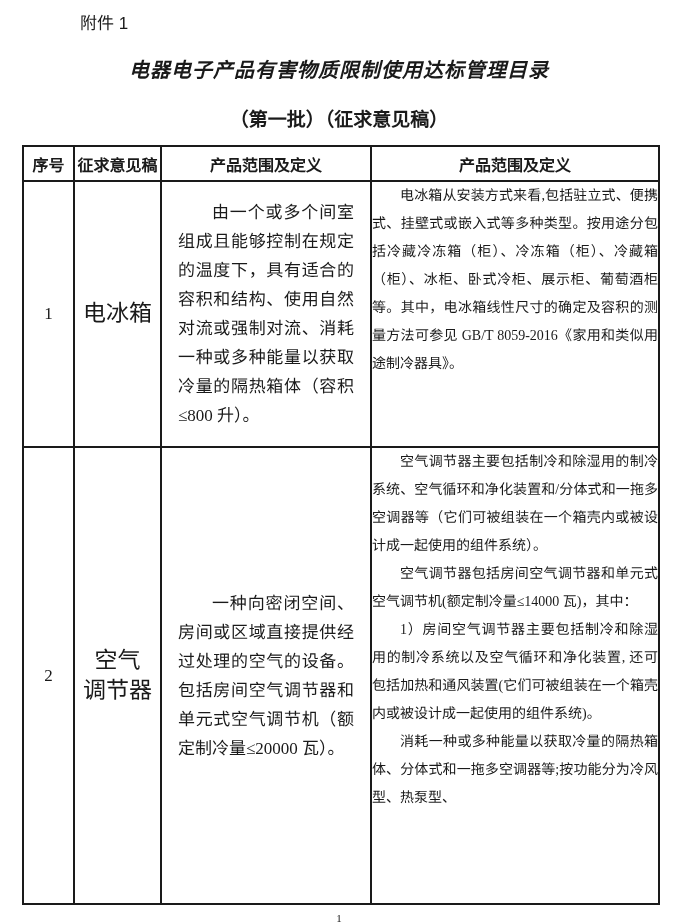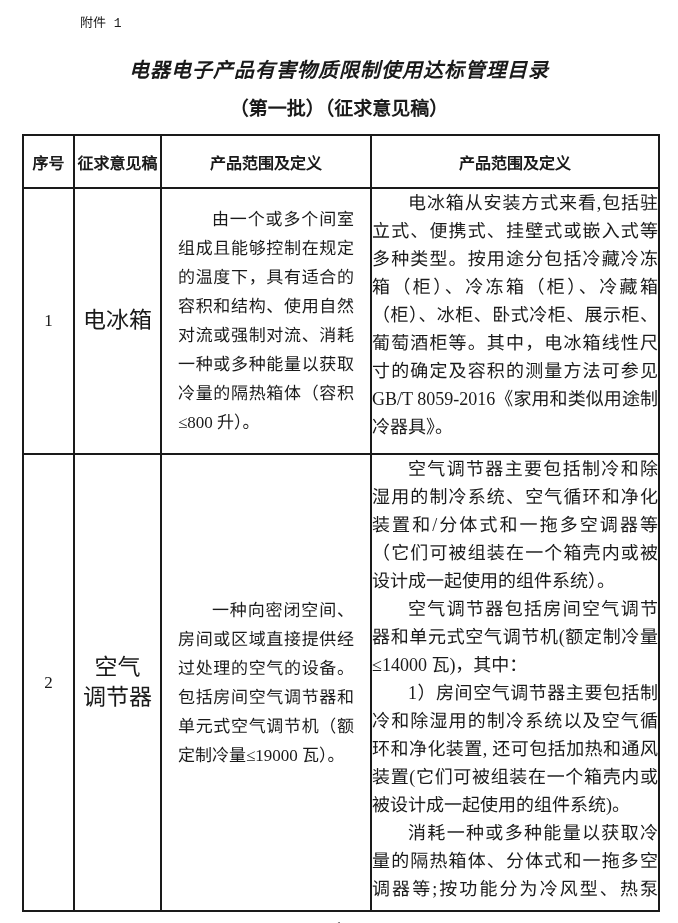--- a/index.html
+++ b/index.html
@@ -12,57 +12,57 @@
     width: 678px;
     height: 923px;
     overflow: hidden;
     font-family: "Liberation Serif", "DejaVu Serif", serif;
     position: relative;
   }
   .doc-page { width: 678px; height: 923px; }
 
   .attachment-label {
     margin: 14px 0 0 80px;
-    font-family: Liberation Mono, monospace;
-    font-size: 13px;
+    font-family: Liberation Sans, sans-serif;
+    font-size: 17px;
     line-height: 20px;
   }
   .doc-title {
     margin-top: 24px;
     text-align: center;
     font-family: "Liberation Sans", "DejaVu Sans", sans-serif;
     font-weight: bold;
     font-size: 20px;
     line-height: 24px;
     letter-spacing: 1px;
     font-style: italic;
   }
   .doc-subtitle {
-    margin-top: 16px;
+    margin-top: 27px;
     text-align: center;
     font-family: "Liberation Sans", "DejaVu Sans", sans-serif;
     font-weight: bold;
     font-size: 19px;
     line-height: 22px;
   }
 
   table.catalog {
     margin: 14px 0 0 22px;
     width: 636px;
     border-collapse: collapse;
     table-layout: fixed;
   }
   table.catalog th,
   table.catalog td {
     border: 2px solid #1a1a1a;
     padding: 0;
     box-sizing: border-box;
   }
   table.catalog th {
-    height: 53px;
+    height: 35px;
     font-family: "Liberation Sans", "DejaVu Sans", sans-serif;
     font-weight: bold;
     font-size: 16px;
     text-align: center;
     vertical-align: middle;
   }
   col.c-index { width: 51px; }
   col.c-name  { width: 87px; }
   col.c-def   { width: 210px; }
   col.c-scope { width: 288px; }
@@ -84,21 +84,21 @@
     font-size: 17px;
     line-height: 29px;
     text-align: justify;
     text-justify: inter-character;
   }
   td.cell-def .para { text-indent: 2em; margin: 16px; }
 
   td.cell-scope {
     vertical-align: top;
     padding: 2px 8px 0 9px;
-    font-size: 18px;
+    font-size: 14px;
     line-height: 28px;
     text-align: justify;
     text-justify: inter-character;
   }
   td.cell-scope .para { text-indent: 2em; margin: 0; }
 
   tr.row-1 { height: 260px; }
   tr.row-2 { height: 457px; }
 
   .clip-r1 { max-height: 252px; overflow: hidden; }
@@ -152,21 +152,21 @@
           </div>
         </td>
       </tr>
       <tr class="row-2">
         <td class="cell-index">2</td>
         <td class="cell-name">
           <div>空气</div>
           <div>调节器</div>
         </td>
         <td class="cell-def">
-          <p class="para">一种向密闭空间、房间或区域直接提供经过处理的空气的设备。包括房间空气调节器和单元式空气调节机（额定制冷量≤19000 瓦）。</p>
+          <p class="para">一种向密闭空间、房间或区域直接提供经过处理的空气的设备。包括房间空气调节器和单元式空气调节机（额定制冷量≤20000 瓦）。</p>
         </td>
         <td class="cell-scope">
           <div class="clip-r2">
             <p class="para">空气调节器主要包括制冷和除湿用的制冷系统、空气循环和净化装置和/分体式和一拖多空调器等（它们可被组装在一个箱壳内或被设计成一起使用的组件系统）。</p>
             <p class="para">空气调节器包括房间空气调节器和单元式空气调节机(额定制冷量≤14000 瓦)，其中：</p>
             <p class="para">1）房间空气调节器主要包括制冷和除湿用的制冷系统以及空气循环和净化装置, 还可包括加热和通风装置(它们可被组装在一个箱壳内或被设计成一起使用的组件系统)。</p>
             <p class="para">消耗一种或多种能量以获取冷量的隔热箱体、分体式和一拖多空调器等;按功能分为冷风型、热泵型、</p>
           </div>
         </td>
       </tr>

